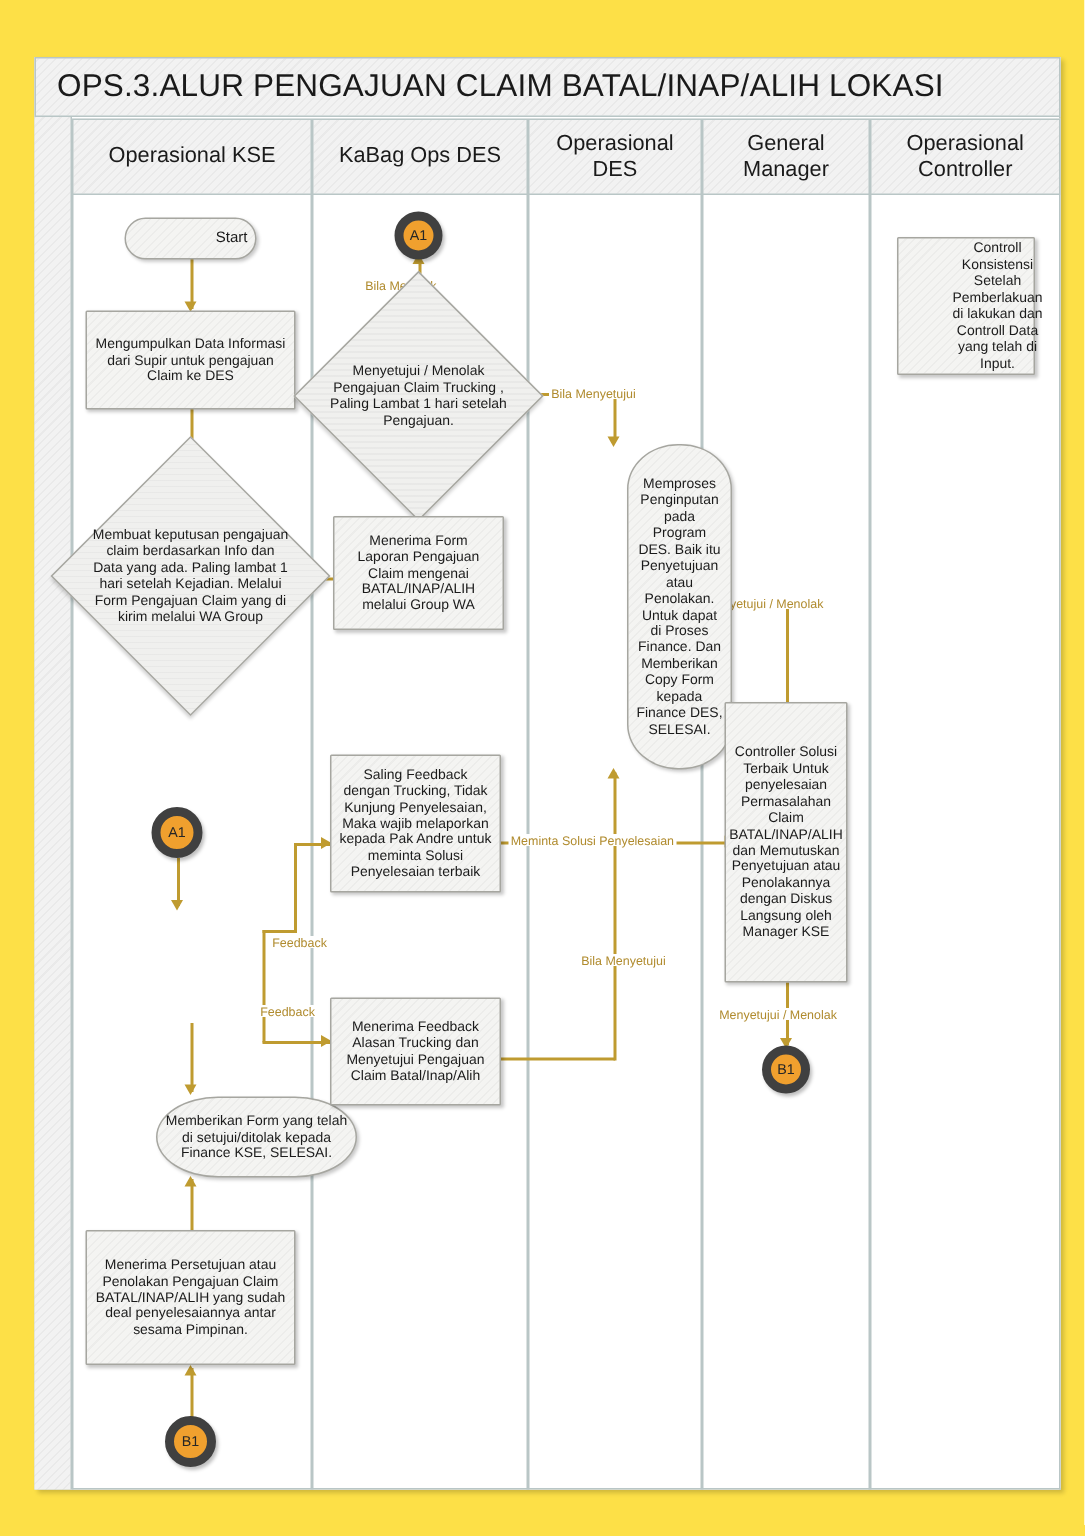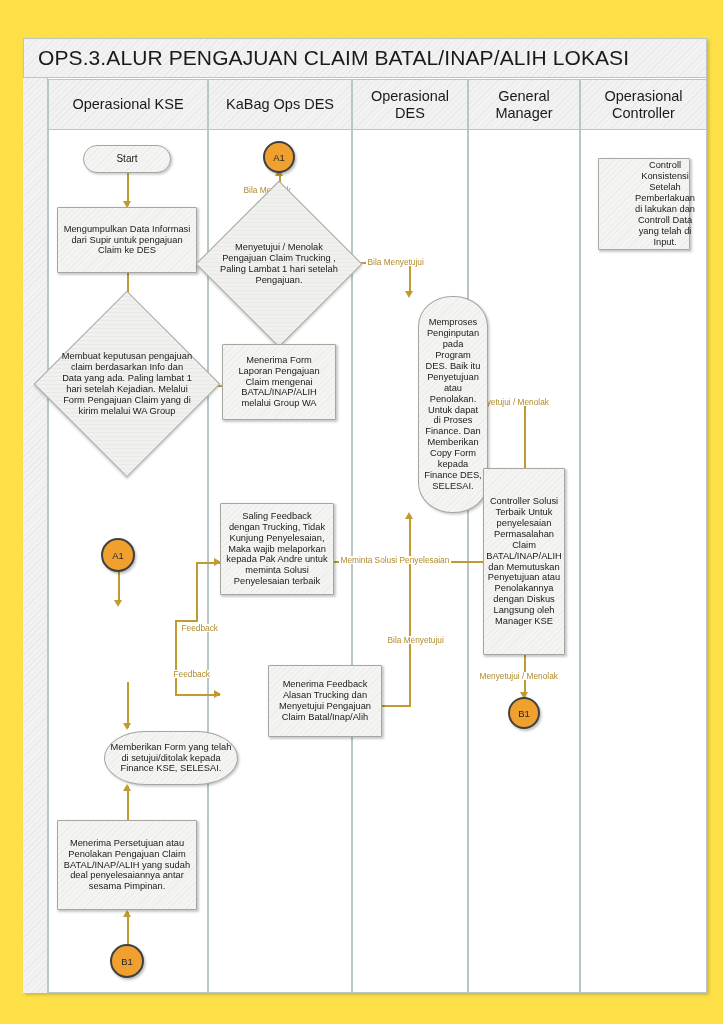--- a/index.html
+++ b/index.html
@@ -97,21 +97,21 @@
       rgba(255,255,255,0) 0px,
       rgba(255,255,255,0) 3px,
       rgba(0,0,0,0.03) 3px,
       rgba(0,0,0,0.03) 4px);
     border: 1px solid #a6a6a0;
     box-shadow: 1.5px 1.5px 2.5px rgba(0,0,0,0.22);
     font-size: 9.3px;
     z-index: 5;
   }
   .node.proc { border-radius: 1px; }
-  .node.term { border-radius: 999px; }
+  .node.term { border-radius: 999px; justify-content: flex-end; }
   .node.stadium { border-radius: 46px / 30px; margin-left: 44px; }
 
   .node.dec {
     background: none;
     border: none;
     box-shadow: none;
     padding: 0;
   }
   .node.dec .dec-bg {
     position: absolute; inset: 0;
@@ -126,21 +126,21 @@
     transform: rotate(45deg);
     z-index: -1;
     box-shadow: 1.5px 1.5px 2.5px rgba(0,0,0,0.18);
   }
   .node.dec .dec-label { position: relative; z-index: 2; width: 116%; }
 
   .conn-circle {
     position: absolute;
     border-radius: 50%;
     background: #F0A02E;
-    border: 2px solid #404040;
+    border: 6px solid #404040;
     display: flex; align-items: center; justify-content: center;
     font-size: 9.5px; color: #262626;
     box-shadow: 1.5px 2px 2.5px rgba(0,0,0,0.25);
     z-index: 6;
   }
 
   
   .ln {
     position: absolute;
     background: #BF9B30;
@@ -311,21 +311,21 @@
   </div>
 
   <div class="node proc" style="left:222px; top:344px; width:114px; height:76px;">
     <span>Menerima Form Laporan Pengajuan Claim mengenai BATAL/INAP/ALIH melalui Group WA</span>
   </div>
 
   <div class="node proc" style="left:220px; top:503px; width:114px; height:92px;">
     <span>Saling Feedback dengan Trucking, Tidak Kunjung Penyelesaian, Maka wajib melaporkan kepada Pak Andre untuk meminta Solusi Penyelesaian terbaik</span>
   </div>
 
-  <div class="node proc" style="left:220px; top:665px; width:114px; height:72px;margin-left:48px;">
+  <div class="node proc" style="left:220px; top:665px; width:114px; height:72px;">
     <span>Menerima Feedback Alasan Trucking dan Menyetujui Pengajuan Claim Batal/Inap/Alih</span>
   </div>
 
   <div class="node stadium" style="left:374px; top:296px; width:70px; height:217px; border-radius:34px / 30px;">
     <span>Memproses Penginputan pada Program DES. Baik itu Penyetujuan atau Penolakan. Untuk dapat di Proses Finance. Dan Memberikan Copy Form kepada Finance DES, SELESAI.</span>
   </div>
 
   <div class="node proc" style="left:483px; top:468px; width:82px; height:187px;">
     <span>Controller Solusi Terbaik Untuk penyelesaian Permasalahan Claim BATAL/INAP/ALIH dan Memutuskan Penyetujuan atau Penolakannya dengan Diskus Langsung oleh Manager KSE</span>
   </div>

